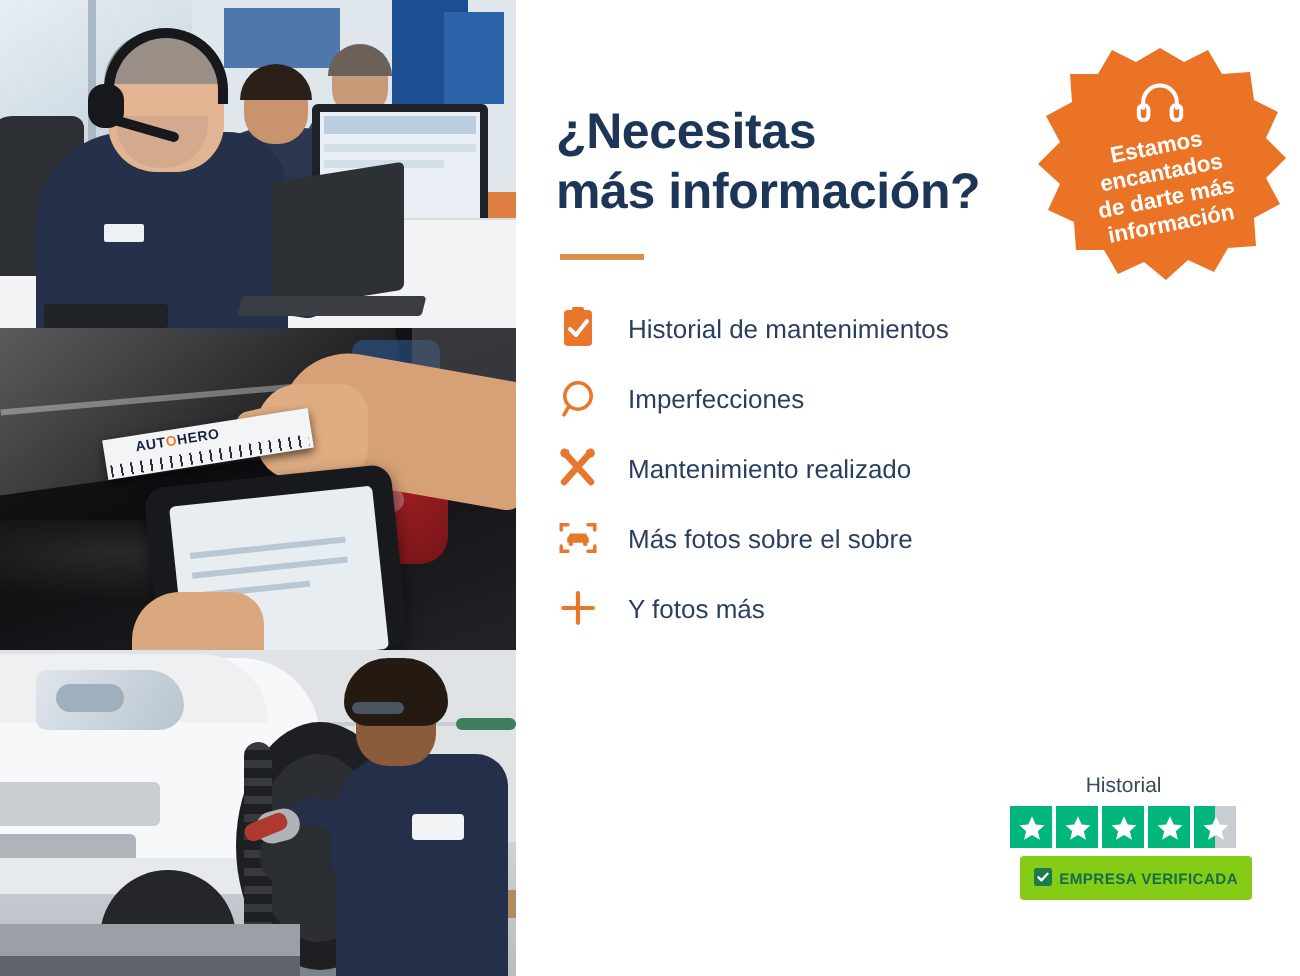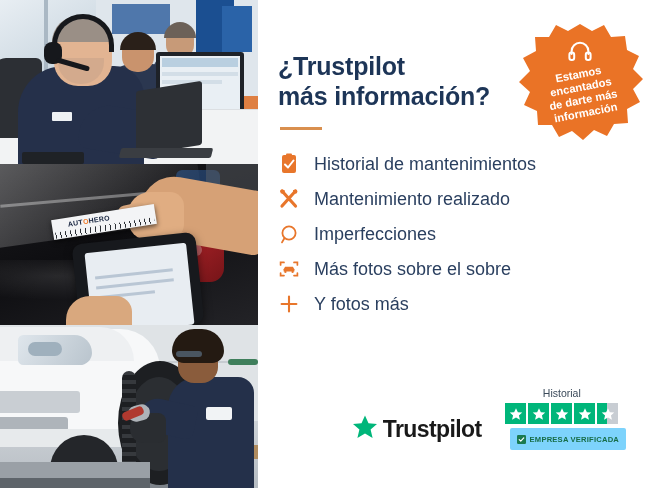--- a/index.html
+++ b/index.html
@@ -146,21 +146,21 @@
   .divider { width: 42px; height: 3px; background: #d98f4e; margin: 16px 0 18px 2px; }
 
   .features { list-style: none; }
   .feature {
     display: flex; align-items: center; gap: 14px; height: 32px; margin-bottom: 3px;
   }
   .feature .ico {
     width: 22px; height: 22px; flex: 0 0 22px;
     display: flex; align-items: center; justify-content: center;
   }
-  .feature .txt { color: #2a3f5f; font-size: 18px; }
+  .feature .txt { color: #2a3f5f; font-size: 13px; }
 
   .note {
     margin-top: 16px; color: #2e4károly;
   }
   .note-line { color: #39506e; font-size: 12.4px; line-height: 1.55; }
 
   
   .badge-wrap { position: absolute; right: 6px; top: 22px; width: 128px; height: 122px; }
   .badge-wrap svg { display: block; }
   .badge-text {
@@ -178,21 +178,21 @@
   .tp { position: absolute; left: 20px; right: 24px; bottom: 38px; display: flex;
         align-items: flex-end; justify-content: flex-end; gap: 16px; }
   .tp-brand { display: flex; align-items: center; gap: 5px; padding-bottom: 6px; }
   .tp-brand .word { color: #191919; font-size: 23px; font-weight: bold; letter-spacing: -.6px; }
   .tp-right { display: flex; flex-direction: column; align-items: center; gap: 4px; }
   .tp-excelente { color: #3b4a5a; font-size: 10.5px; }
   .tp-stars { display: flex; gap: 2px; }
   .tp-star { width: 21px; height: 21px; background: #00b67a; display: flex; align-items: center; justify-content: center; }
   .tp-star.half { background: linear-gradient(to right,#00b67a 0 50%,#c8cdd3 50% 100%); }
   .tp-verified {
-    display: flex; align-items: center; gap: 4px; background: #7dd3fc;
+    display: flex; align-items: center; gap: 4px; background: #84cc16;
     padding: 2px 7px; border-radius: 2px; margin-left: 12px;
   }
   .tp-verified .vtxt { color: #176d47; font-size: 7.6px; font-weight: bold; letter-spacing: .2px; }
 </style>
 </head>
 <body>
 
 <div class="banner">
 
   <div class="photo-col">
@@ -291,60 +291,60 @@
       <div class="tool"></div>
       <div class="mech-head"></div>
       <div class="mech-hair"></div>
       <div class="mech-glasses"></div>
     </div>
   </div>
 
   <div class="content">
 
     <h1 class="headline">
-      <span>¿Trustpilot</span><br>
+      <span>¿Necesitas</span><br>
       <span>más información?</span>
     </h1>
 
     <div class="divider"></div>
 
     <ul class="features">
 
       <li class="feature">
         <span class="ico">
           <svg width="20" height="22" viewBox="0 0 20 22">
             <rect x="3" y="2" width="14" height="18" rx="2" fill="#e8762b"></rect>
             <rect x="7" y="0.5" width="6" height="4" rx="1" fill="#e8762b"></rect>
             <path d="M6 11.5 L9 14.5 L14.5 7.5" stroke="#ffffff" stroke-width="2" fill="none" stroke-linecap="round" stroke-linejoin="round"></path>
           </svg>
         </span>
         <span class="txt">Historial de mantenimientos</span>
+      </li>
+
+      <li class="feature">
+        <span class="ico">
+          <svg width="21" height="21" viewBox="0 0 21 21">
+            <circle cx="10" cy="9" r="6.6" fill="none" stroke="#e8762b" stroke-width="1.8"></circle>
+            <path d="M5.4 14.2 L3 18.4" stroke="#e8762b" stroke-width="1.8" stroke-linecap="round"></path>
+          </svg>
+        </span>
+        <span class="txt">Imperfecciones</span>
       </li>
 
       <li class="feature">
         <span class="ico">
           <svg width="22" height="22" viewBox="0 0 22 22">
             <path d="M4 3 L17.5 18 M17.5 3 L4 18" stroke="#e8762b" stroke-width="3.2" stroke-linecap="round"></path>
             <circle cx="4.4" cy="3.6" r="2.2" fill="#e8762b"></circle>
             <circle cx="17.2" cy="3.6" r="2.2" fill="#e8762b"></circle>
             <path d="M3 2 L6.5 2 L6.5 5.5 Z" fill="#e8762b"></path>
             <path d="M18.6 2 L15.2 2 L15.2 5.5 Z" fill="#e8762b"></path>
           </svg>
         </span>
         <span class="txt">Mantenimiento realizado</span>
-      </li>
-
-      <li class="feature">
-        <span class="ico">
-          <svg width="21" height="21" viewBox="0 0 21 21">
-            <circle cx="10" cy="9" r="6.6" fill="none" stroke="#e8762b" stroke-width="1.8"></circle>
-            <path d="M5.4 14.2 L3 18.4" stroke="#e8762b" stroke-width="1.8" stroke-linecap="round"></path>
-          </svg>
-        </span>
-        <span class="txt">Imperfecciones</span>
       </li>
 
       <li class="feature">
         <span class="ico">
           <svg width="22" height="20" viewBox="0 0 22 20">
             <path d="M2.6 6 V3.4 H6" stroke="#e8762b" stroke-width="1.7" fill="none" stroke-linecap="round"></path>
             <path d="M19.4 6 V3.4 H16" stroke="#e8762b" stroke-width="1.7" fill="none" stroke-linecap="round"></path>
             <path d="M2.6 14 V16.6 H6" stroke="#e8762b" stroke-width="1.7" fill="none" stroke-linecap="round"></path>
             <path d="M19.4 14 V16.6 H16" stroke="#e8762b" stroke-width="1.7" fill="none" stroke-linecap="round"></path>
             <path d="M5.6 12.4 h10.8 v-2.1 l-1.5-2.6 H7.1 L5.6 10.3 Z" fill="#e8762b"></path>
@@ -387,28 +387,20 @@
       <div class="badge-text">
         <div style="height:22px"></div>
         <div class="line">Estamos</div>
         <div class="line">encantados</div>
         <div class="line">de darte más</div>
         <div class="line">información</div>
       </div>
     </div>
 
     <div class="tp">
-      <div class="tp-brand">
-        <span>
-          <svg width="26" height="26" viewBox="0 0 26 26">
-            <path fill="#00b67a" d="M13 1.4 L16.5 9.2 L25 9.9 L18.6 15.6 L20.6 24 L13 19.5 L5.4 24 L7.4 15.6 L1 9.9 L9.5 9.2 Z"></path>
-          </svg>
-        </span>
-        <span class="word">Trustpilot</span>
-      </div>
 
       <div class="tp-right">
         <div class="tp-excelente">Historial</div>
         <div class="tp-stars">
           <span class="tp-star">
             <svg width="14" height="14" viewBox="0 0 24 24">
                 <path fill="#fff" d="M12 2 L15.2 8.9 L22.7 9.6 L17 14.7 L18.8 22 L12 18 L5.2 22 L7 14.7 L1.3 9.6 L8.8 8.9 Z"></path>
               </svg>
           </span>
           <span class="tp-star">

